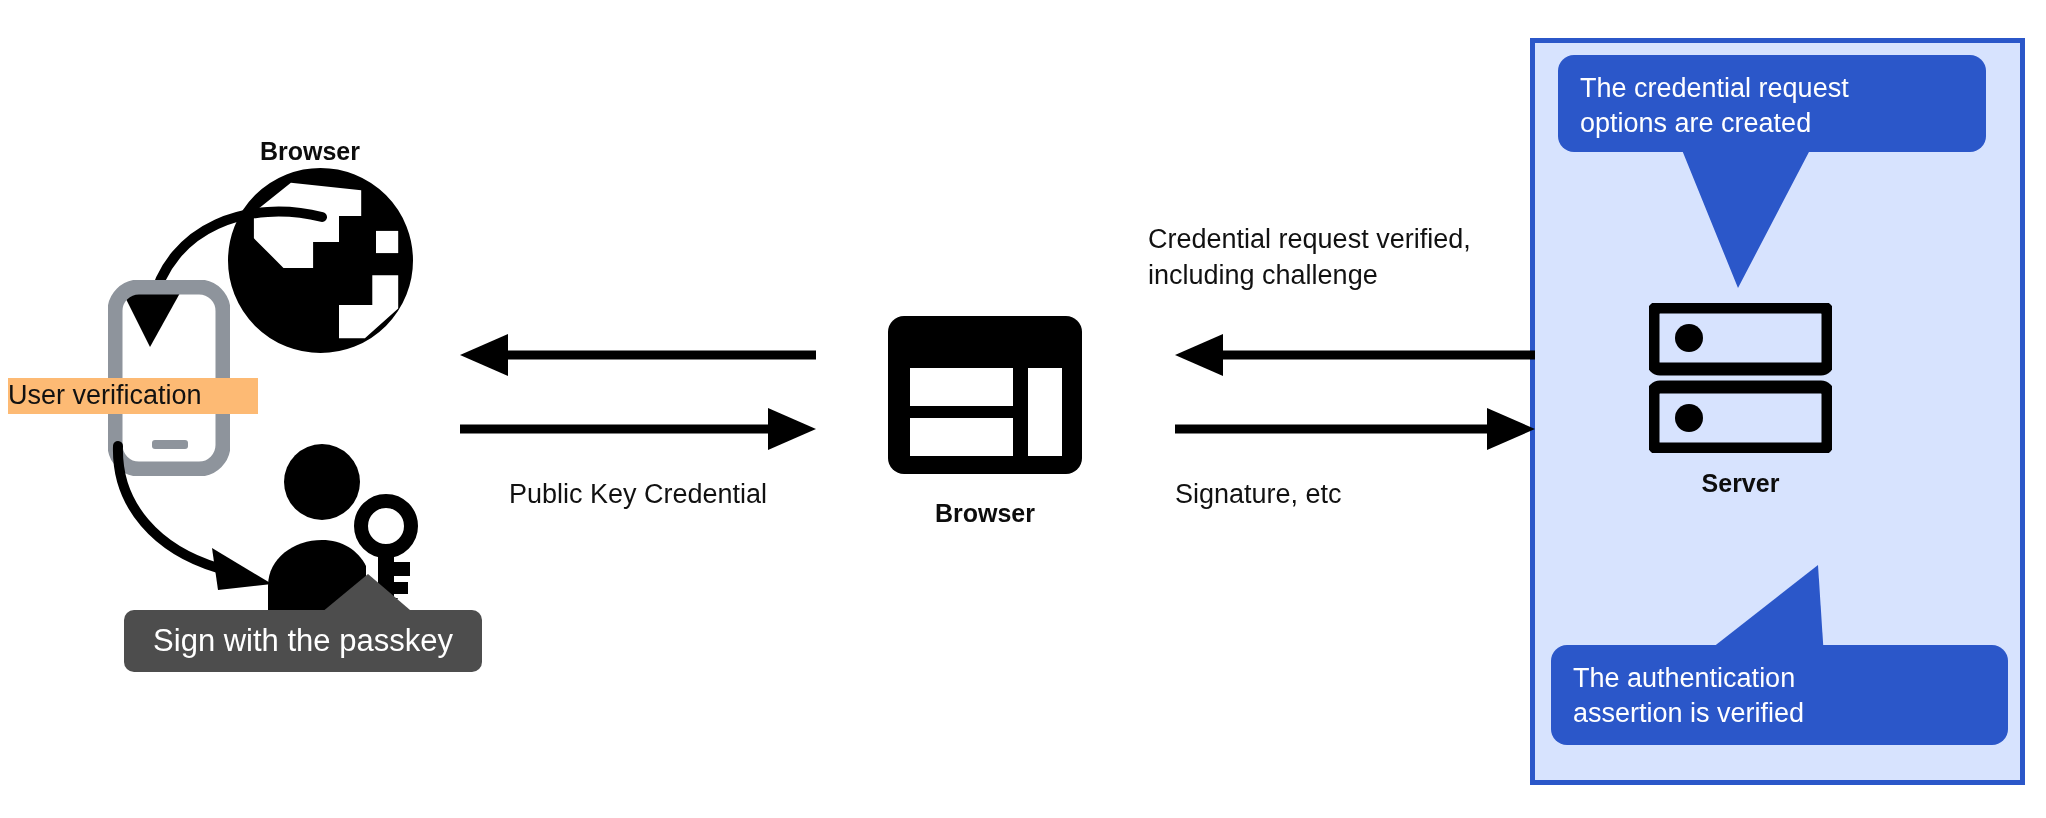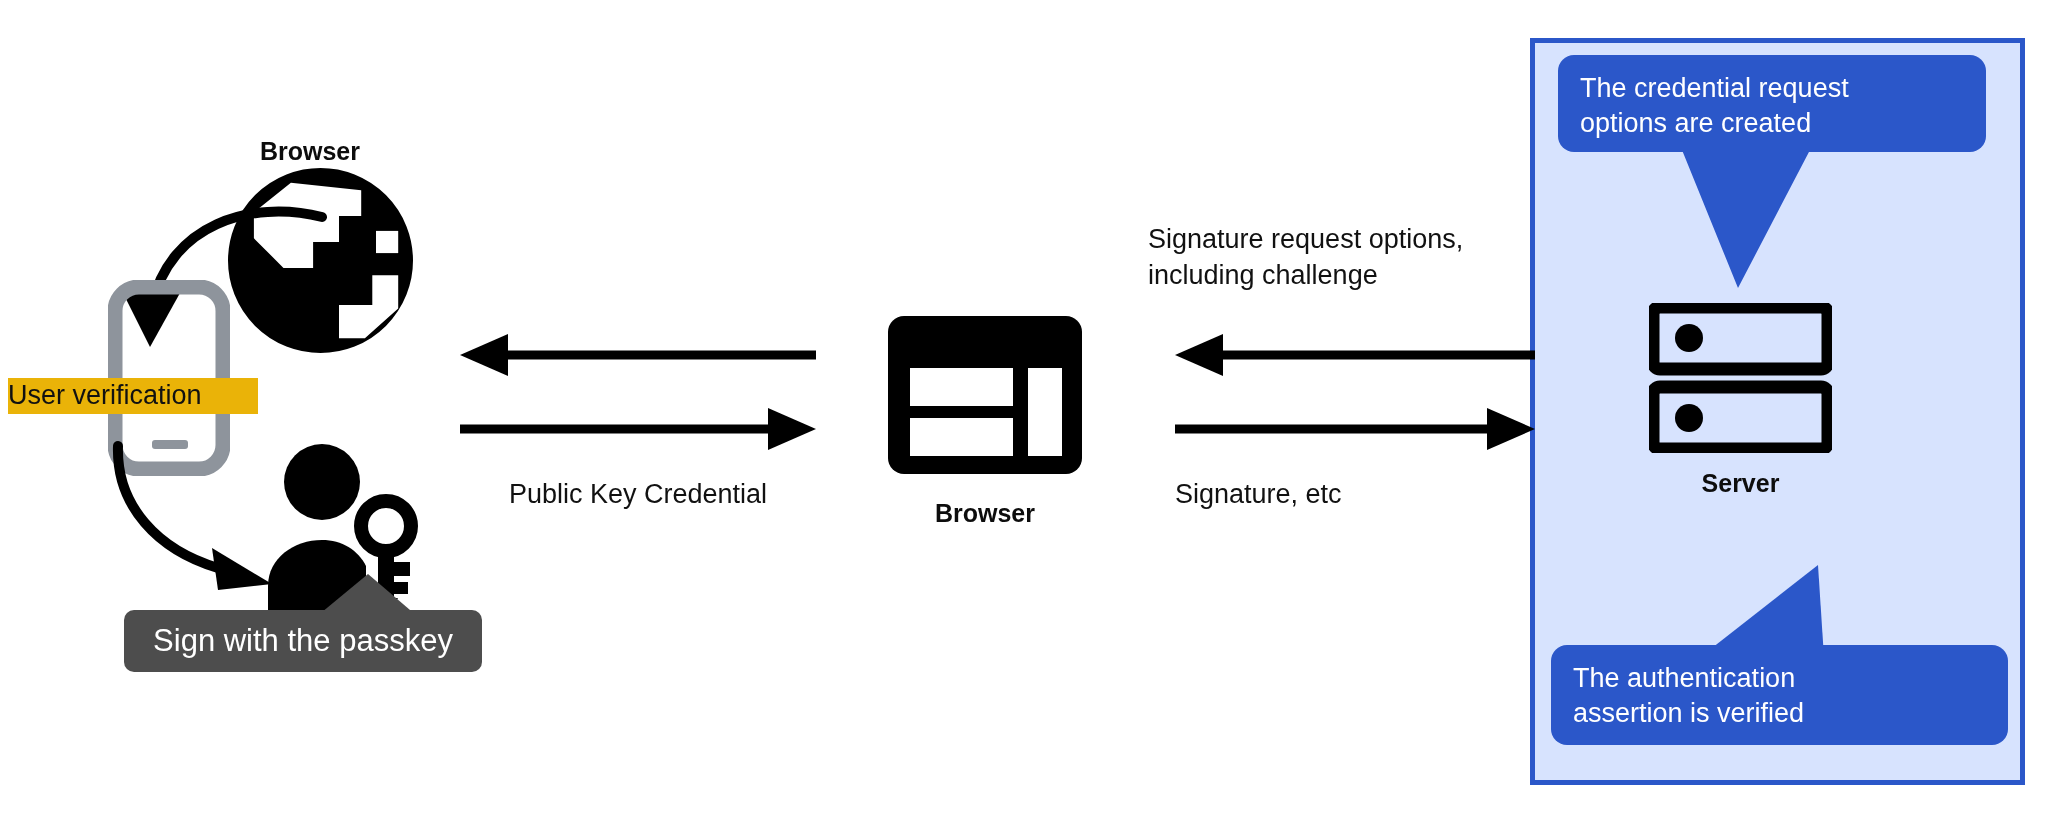--- a/index.html
+++ b/index.html
@@ -115,21 +115,21 @@
   </div>
   <div class="label label-bold abs" style="left:1649px; top:467px; width:183px;">Server</div>
 
   <svg class="callout-tail" style="left:1620px; top:565px; width:260px; height:110px;" viewBox="0 0 260 110">
     <polygon points="198,0 205,108 60,108" fill="#2b57c9"></polygon>
   </svg>
 
   <div class="callout" id="callout-bottom" style="left:1551px; top:645px; width:457px; height:100px;">The authentication
 assertion is verified</div>
 
-  <div class="label abs" style="left:1148px; top:222px; width:400px;">Signature request options,
+  <div class="label abs" style="left:1148px; top:222px; width:400px;">Credential request verified,
 including challenge</div>
 
   <svg class="arrow-svg" style="left:1175px; top:336px; width:360px; height:38px;" viewBox="0 0 360 38">
     <line x1="40" y1="19" x2="360" y2="19" stroke="#000000" stroke-width="9"></line>
     <polygon points="0,19 48,-2 48,40" fill="#000000"></polygon>
   </svg>
 
   <svg class="arrow-svg" style="left:1175px; top:410px; width:360px; height:38px;" viewBox="0 0 360 38">
     <line x1="0" y1="19" x2="320" y2="19" stroke="#000000" stroke-width="9"></line>
     <polygon points="360,19 312,-2 312,40" fill="#000000"></polygon>
@@ -185,21 +185,21 @@
     <polygon points="50,152 22,96 80,98" fill="#000000"></polygon>
   </svg>
 
   <div class="icon-wrap" style="left:108px; top:280px; width:122px; height:196px;">
     <svg viewBox="0 0 122 196" width="122" height="196">
       <rect x="7" y="7" width="108" height="182" rx="24" ry="24" fill="none" stroke="#8e949c" stroke-width="15"></rect>
       <rect x="44" y="160" width="36" height="9" rx="3" ry="3" fill="#8e949c"></rect>
     </svg>
   </div>
 
-  <div class="label abs" style="left:8px; top:378px; width:250px; background:#eab308;">User verification</div>
+  <div class="label abs" style="left:8px; top:378px; width:250px; background:#fdba74;">User verification</div>
 
   <svg class="arrow-svg" style="left:108px; top:440px; width:230px; height:160px;" viewBox="0 0 230 160">
     <path d="M10 6 C8 66, 50 110, 110 128" fill="none" stroke="#000000" stroke-width="10" stroke-linecap="round"></path>
     <polygon points="164,144 104,108 110,150" fill="#000000"></polygon>
   </svg>
 
   <div class="icon-wrap" style="left:258px; top:440px; width:165px; height:178px;">
     <svg viewBox="0 0 165 178" width="165" height="178">
 
       <circle cx="64" cy="42" r="38" fill="#000000"></circle>

